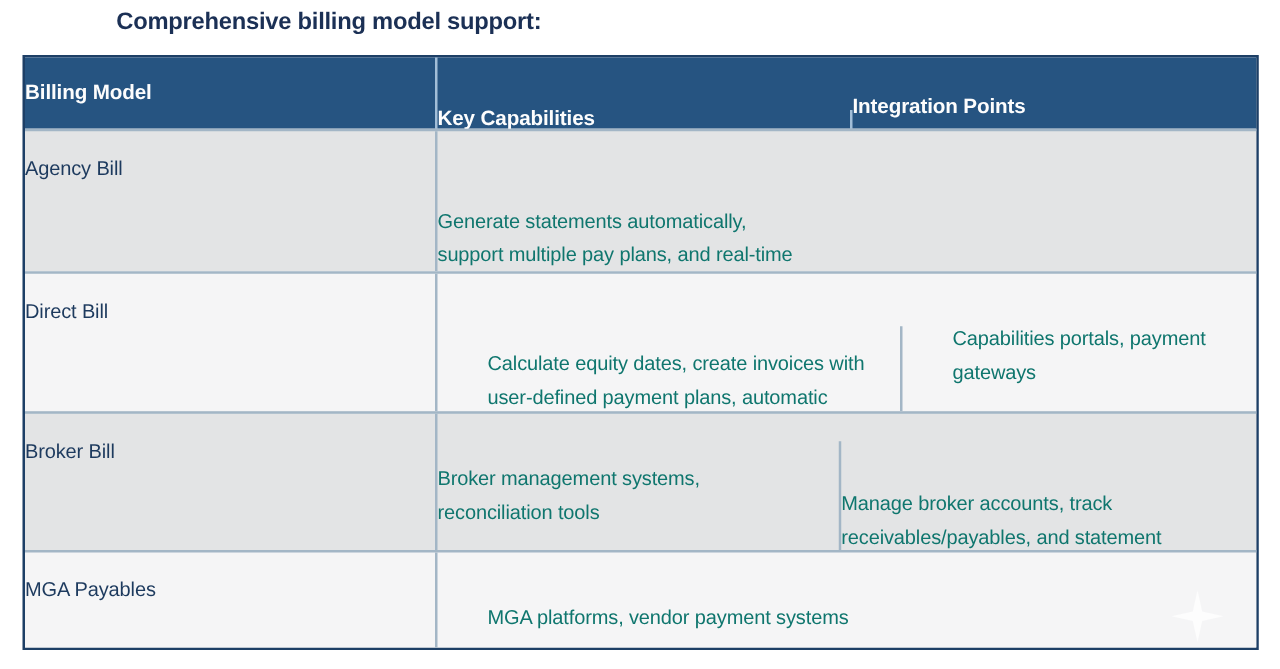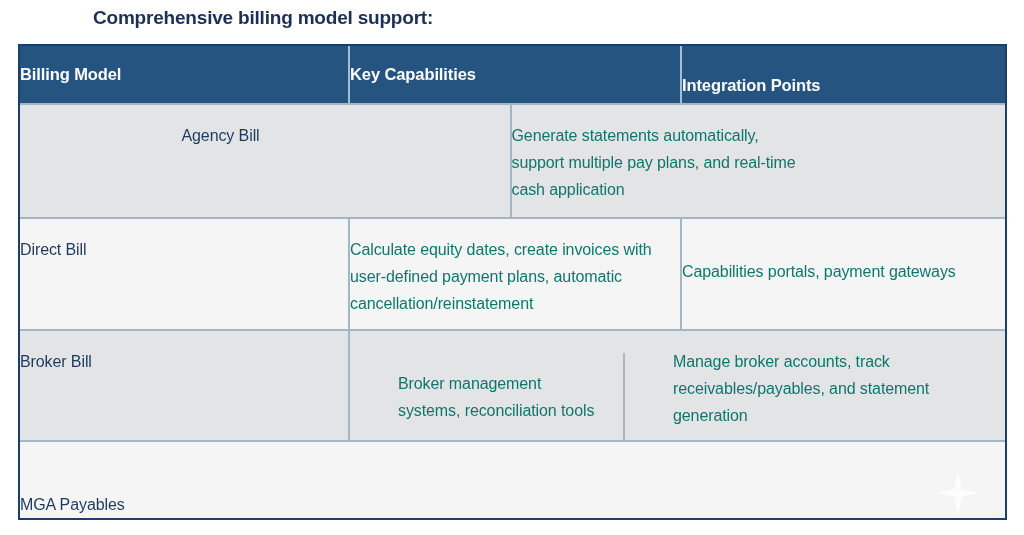--- a/index.html
+++ b/index.html
@@ -69,28 +69,28 @@
     color: #0f766e;
   }
   .t-body .cell:not(:last-child) {
     border-right: 2px solid #a3b6c6;
   }
   .cell {
     box-sizing: border-box;
     padding-right: 28px;
   }
   .col-1 { width: 330px; flex: 0 0 auto; }
-  .col-2 { width: 332px; flex: 0 0 auto; }
+  .col-2 { width: 332px; flex: 0 0 auto; margin-top: 42px; }
   .col-3 { flex: 1 1 auto; margin-top: 22px; }
   .row-odd  { background: #e3e4e5; }
-  .row-even { background: #f5f5f6; }
-  .row-1 { height: 114px; flex: 0 0 auto; justify-content: center; }
+  .row-even { background: #f5f5f6; gap: 40px; }
+  .row-1 { height: 114px; flex: 0 0 auto; }
   .row-2 { height: 112px; flex: 0 0 auto; }
-  .row-3 { height: 111px; flex: 0 0 auto; gap: 48px; }
-  .row-4 { flex: 1 1 auto; align-items: flex-end; }
+  .row-3 { height: 111px; flex: 0 0 auto; }
+  .row-4 { flex: 1 1 auto; }
   .model-cell {
     color: #1d3a5e !important;
   }
   .sparkle {
     position: absolute;
     left: 937px;
     top: 472px;
     width: 42px;
     height: 42px;
     background: #ffffff;
@@ -127,19 +127,20 @@
     </div>
 
     <div class="t-row t-body row-3 row-odd">
       <div class="cell col-1 model-cell">Broker Bill</div>
       <div class="cell col-3">Broker management systems, reconciliation tools</div>
       <div class="cell col-2">Manage broker accounts, track receivables/payables, and statement generation</div>
     </div>
 
     <div class="t-row t-body row-4 row-even">
       <div class="cell col-1 model-cell">MGA Payables</div>
+      <div class="cell col-3">MGA platforms, vendor payment systems</div>
     </div>
 
   </div>
 
   <div class="sparkle"></div>
 
 </div>
 
 </body></html>

